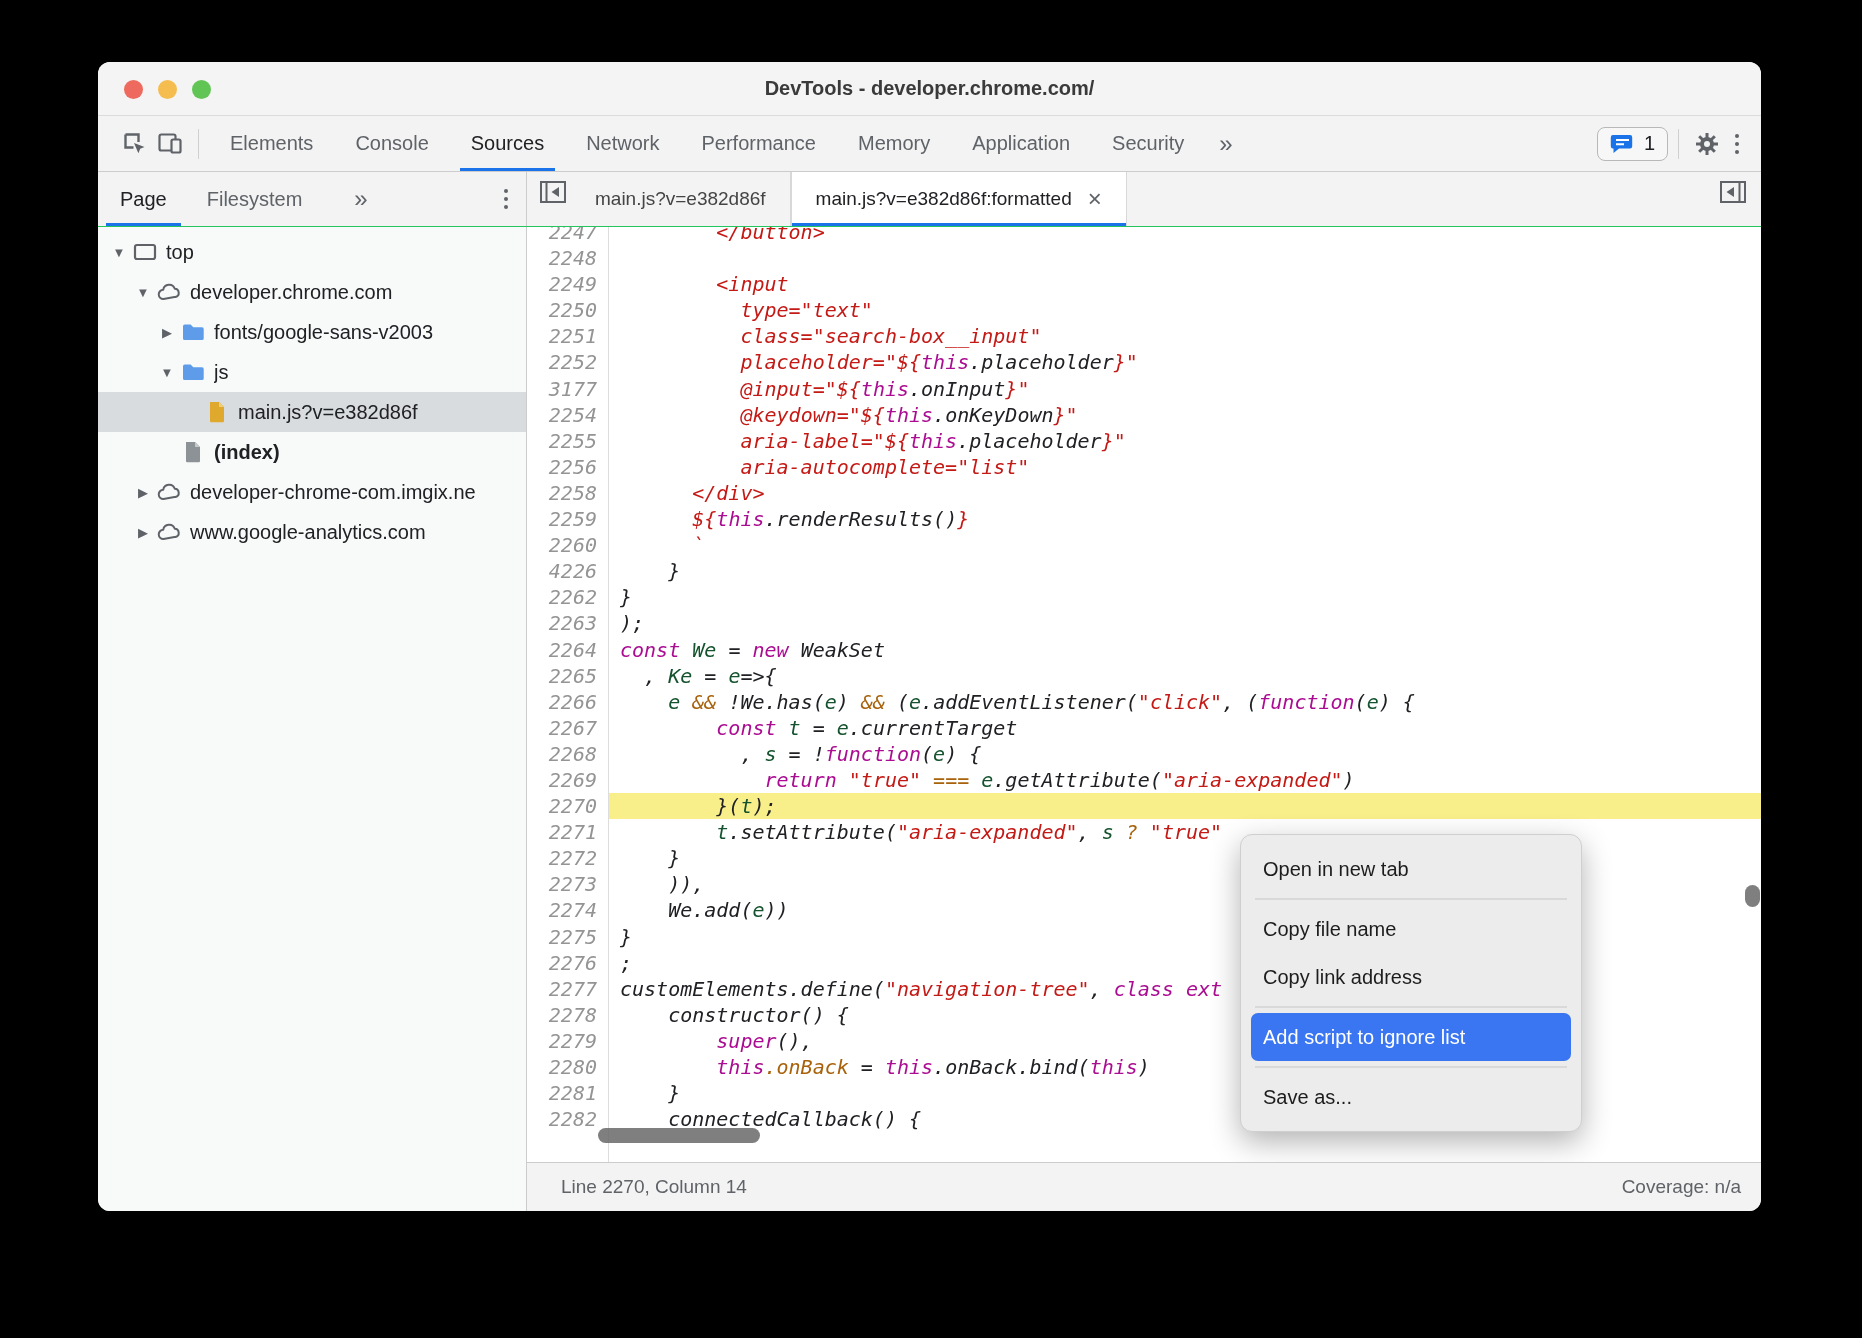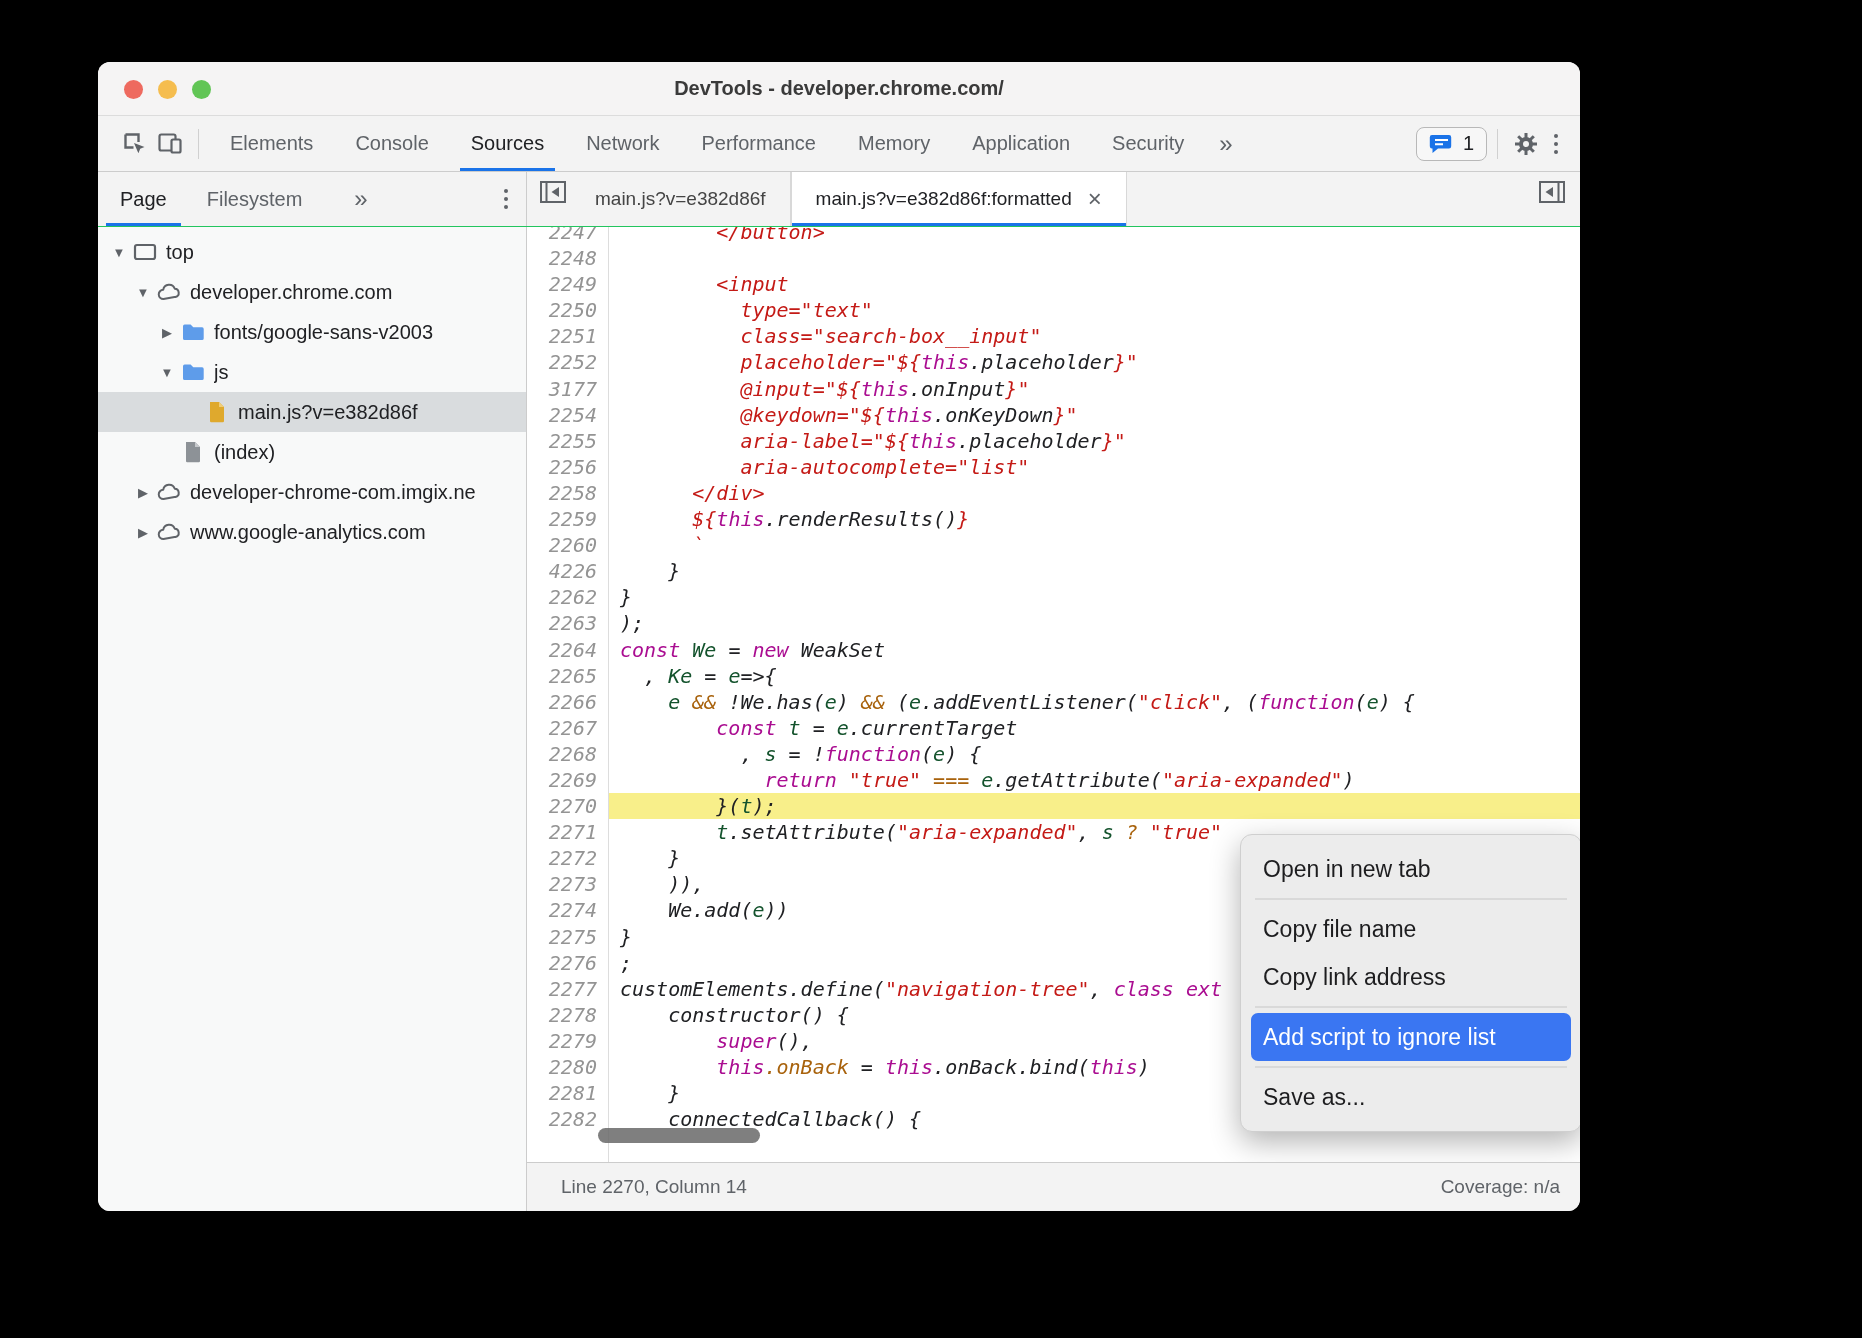--- a/index.html
+++ b/index.html
@@ -1,19 +1,19 @@
 <!DOCTYPE html>
 <html><head>
 <meta charset="utf-8">
 <style>
   * { margin:0; padding:0; box-sizing:border-box; }
   html,body { width:1862px; height:1338px; background:#000; overflow:hidden;
               font-family:"Liberation Sans", sans-serif; }
 
-  .window { position:absolute; left:98px; top:62px; width:1482px; height:1149px;
+  .window { position:absolute; left:98px; top:62px; width:1663px; height:1149px;
             background:#f3f3f3; border-radius:12px; overflow:hidden;
             box-shadow:0 30px 90px rgba(0,0,0,.85); display:flex; flex-direction:column; }
 
   
   .titlebar { height:54px; background:#f5f4f4; position:relative; flex:0 0 auto;
               display:flex; align-items:center; justify-content:center;
               border-bottom:1px solid #dcdcdc; }
   .traffic { position:absolute; left:26px; top:18px; display:flex; gap:15px; }
   .light { width:19px; height:19px; border-radius:50%; }
   .title { font-size:20px; font-weight:bold; color:#3a3a3a; }
@@ -87,21 +87,21 @@
             border-radius:8px; background:rgba(105,105,105,.85); cursor:pointer; }
   .vthumb { position:absolute; right:1px; top:658px; width:15px; height:22px;
             border-radius:8px; background:rgba(105,105,105,.85); cursor:pointer; }
 
   
   .ctx-menu { position:absolute; left:713px; top:607px; width:342px;
               background:#ececec; border:1px solid #cfcfcf; border-radius:12px;
               box-shadow:0 10px 30px rgba(0,0,0,.3); padding:10px 0;
               font-family:"Liberation Sans", sans-serif; z-index:10; }
   .ctx-item { height:48px; display:flex; align-items:center; padding-left:22px;
-              font-size:23px; color:#1d1d1f; cursor:pointer; }
+              font-size:20px; color:#1d1d1f; cursor:pointer; }
   .ctx-item.blue { background:#3a76f2; color:#fff; margin:0 10px; padding-left:12px;
               border-radius:7px; }
   .ctx-sep { height:2px; background:#d9d9d9; margin:5px 14px; }
 
   
   .statusbar { height:49px; flex:0 0 auto; background:#f3f3f3; border-top:1px solid #ccc;
                display:flex; align-items:center; justify-content:space-between;
                padding:0 20px 0 34px; font-size:19px; color:#5f6368; }
 </style>
 </head>
@@ -260,21 +260,21 @@
         <div class="tree-row selected" style="padding-left: 82px;">
           <span class="tw exp"></span>
           <span class="tw tico">
             <svg width="20" height="24" viewBox="0 0 20 24">
               <path d="M3,2 h9 l5,5 v14 a1.2,1.2 0 0 1 -1.2,1.2 H4.2 A1.2,1.2 0 0 1 3,21 Z" fill="#dfa92d"></path>
               <path d="M12,2 l5,5 h-5 Z" fill="#f0cd77"></path>
             </svg>
           </span>
           <span class="tlabel">main.js?v=e382d86f</span>
         </div>
-        <div class="tree-row" style="padding-left: 58px;">
+        <div class="tree-row" style="padding-left: 58px; font-weight: bold;">
           <span class="tw exp"></span>
           <span class="tw tico">
             <svg width="20" height="24" viewBox="0 0 20 24">
               <path d="M3,2 h9 l5,5 v14 a1.2,1.2 0 0 1 -1.2,1.2 H4.2 A1.2,1.2 0 0 1 3,21 Z" fill="#8d9297"></path>
               <path d="M12,2 l5,5 h-5 Z" fill="#c7cacd"></path>
             </svg>
           </span>
           <span class="tlabel">(index)</span>
         </div>
         <div class="tree-row" style="padding-left: 34px;">

